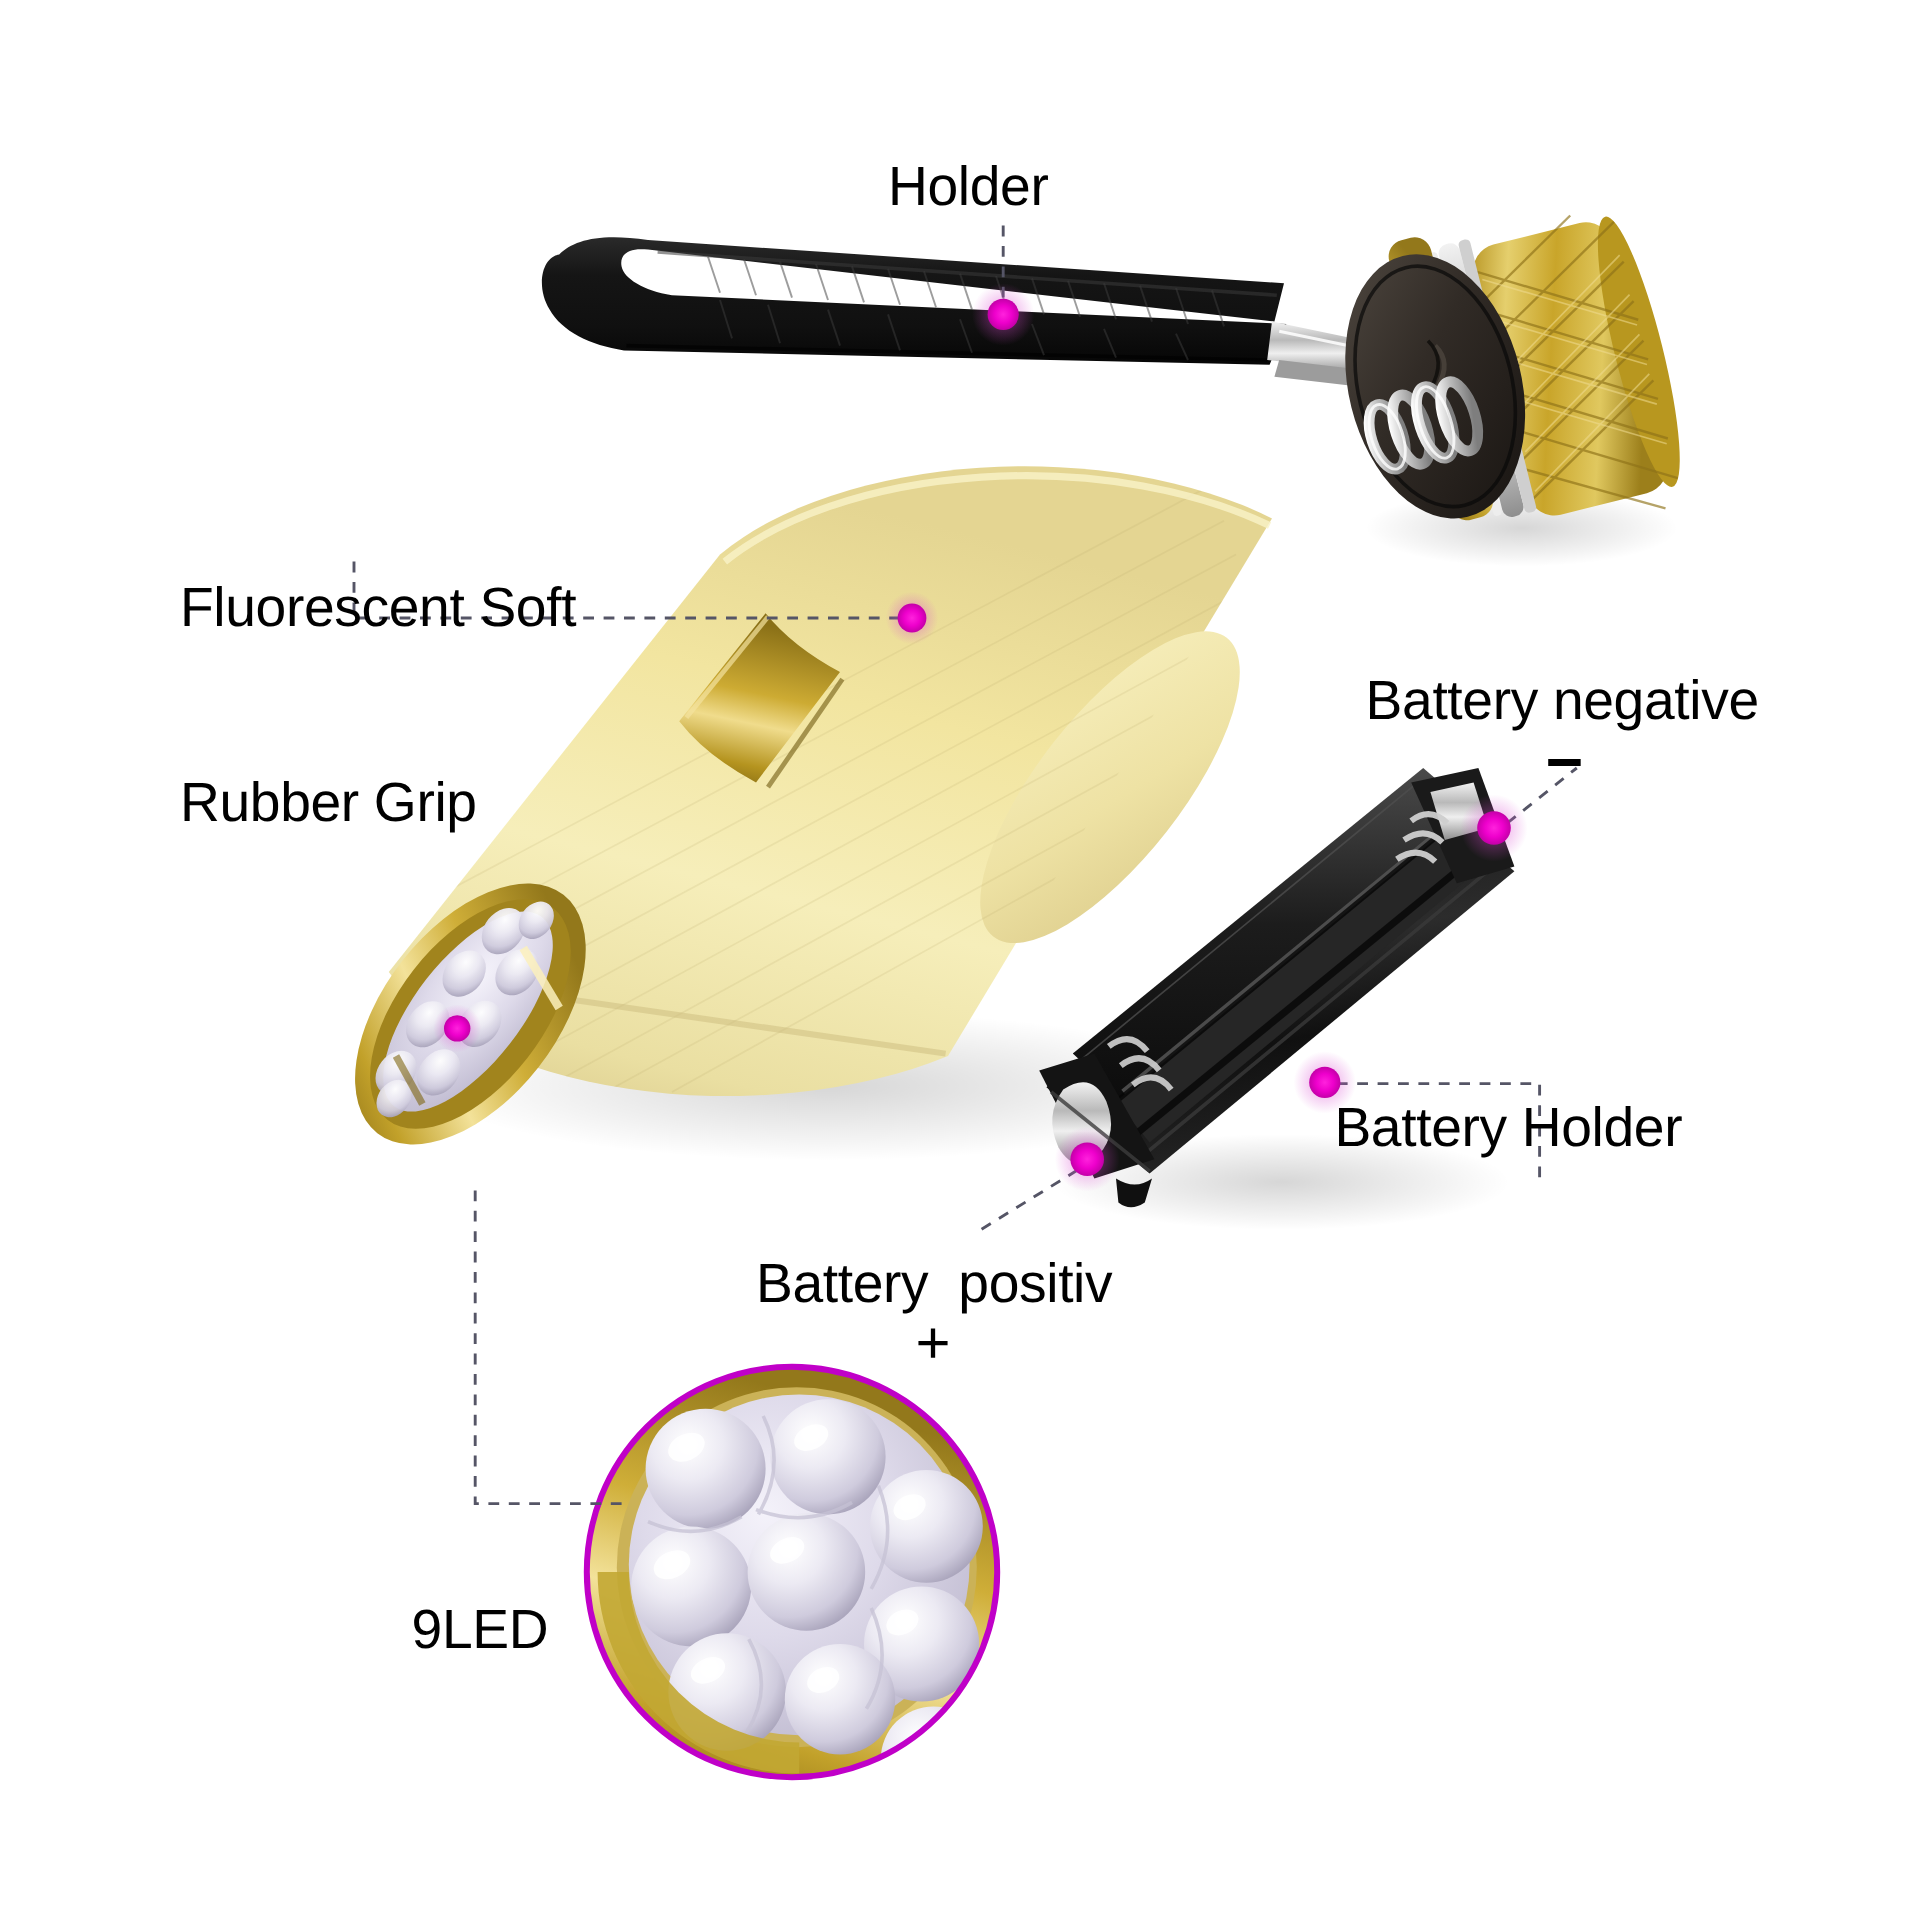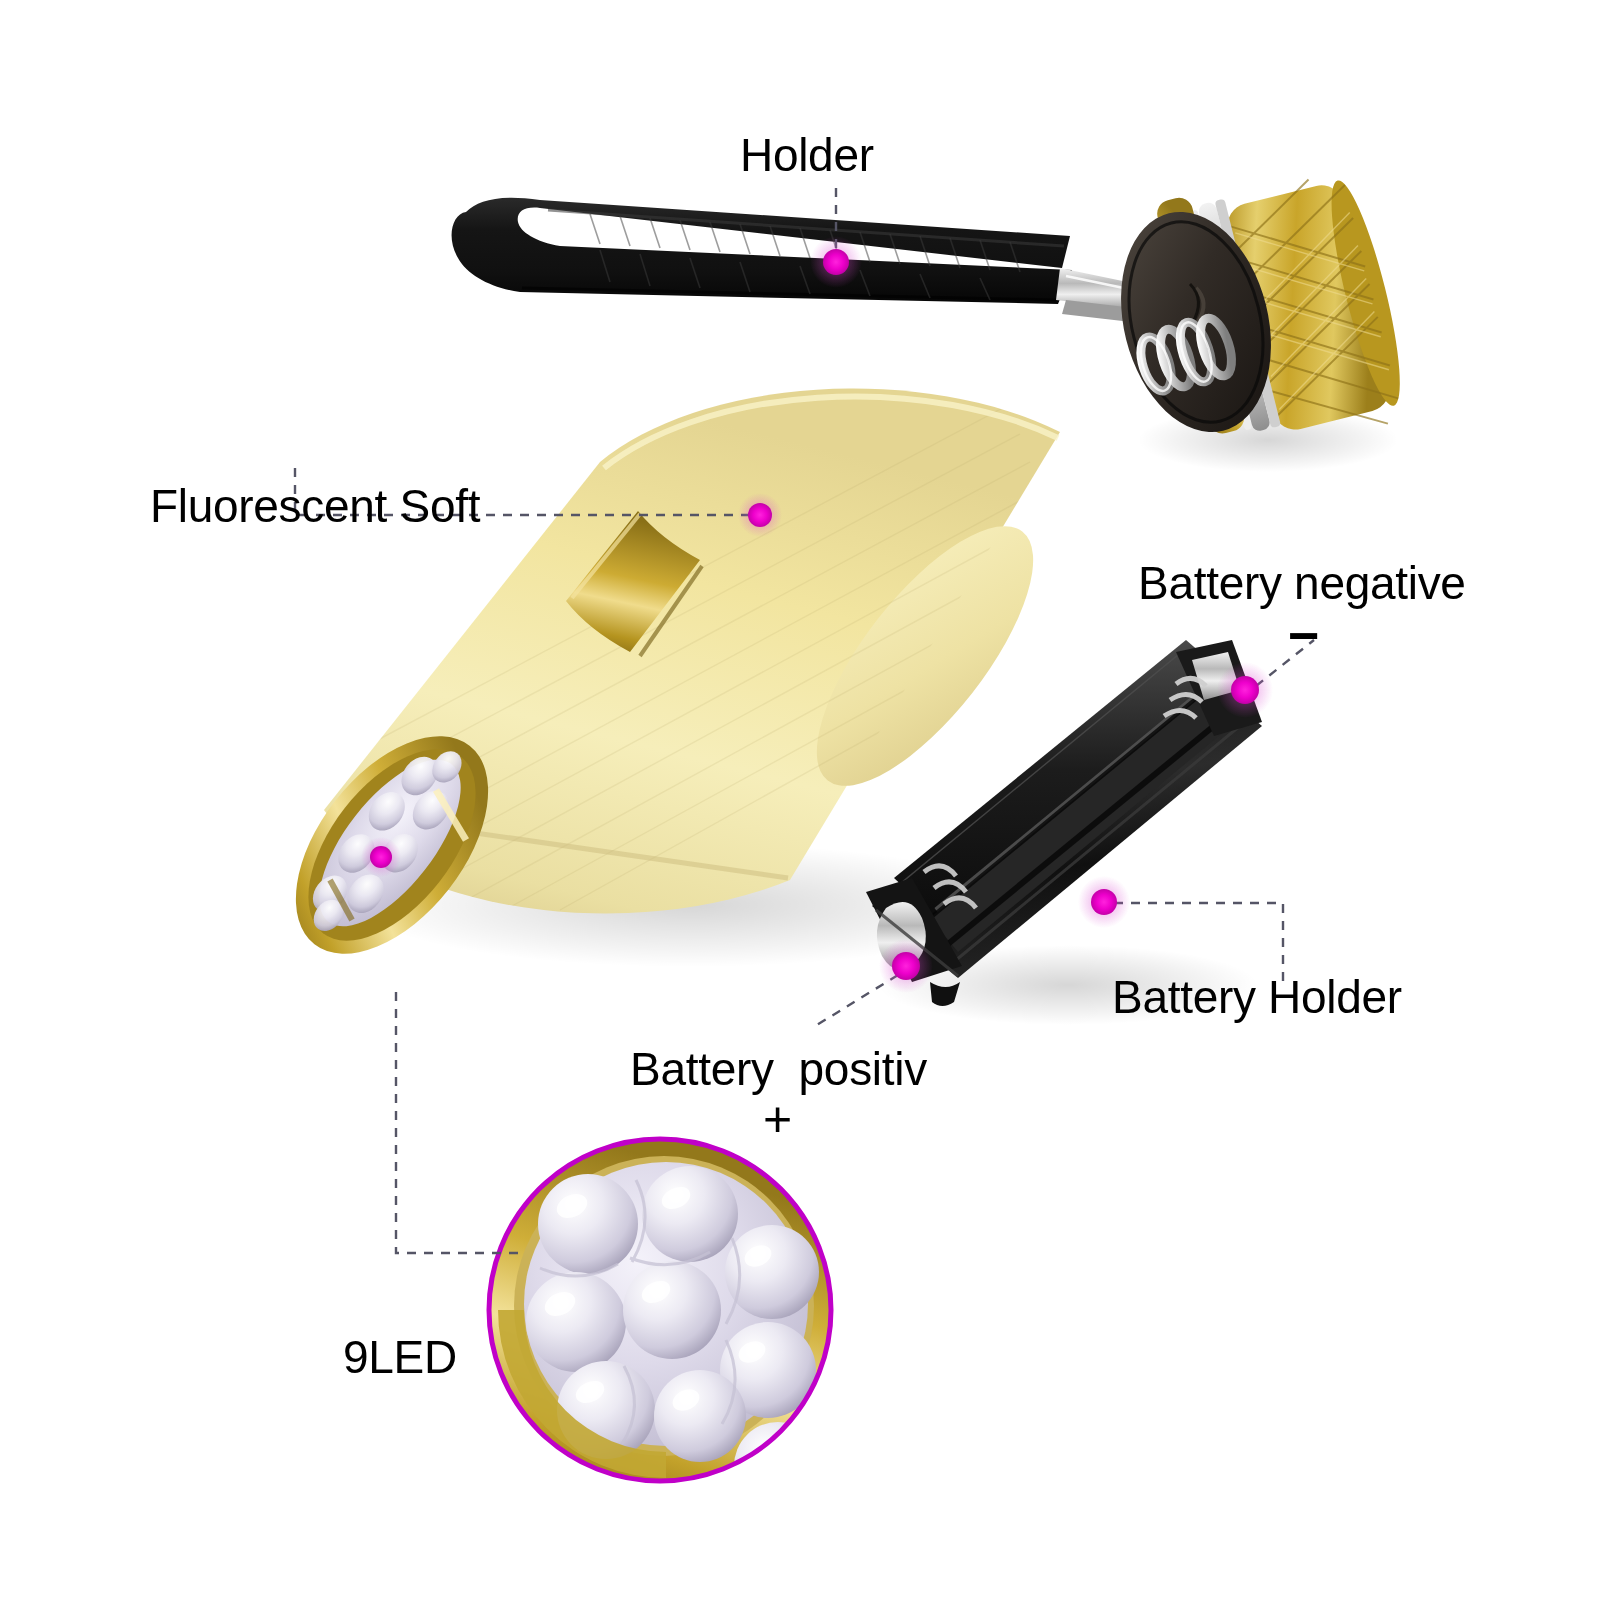--- a/index.html
+++ b/index.html
@@ -447,25 +447,26 @@
         <circle cx="381" cy="857" r="20" fill="url(#gGlow)"></circle>
         <circle cx="381" cy="857" r="11" fill="url(#gMarker)"></circle>
       </g>
     </g>
   </svg>
 
   <div class="label" style="left:740px; top:128px; font-size:46px;">Holder</div>
 
   <div class="label" style="left:150px; top:370px; font-size:46px; text-align:left; width:340px;">
     <div>Fluorescent Soft</div>
+    <div>Rubber Grip</div>
   </div>
 
   <div class="label" style="left:1138px; top:556px; font-size:46px;">Battery negative</div>
 
-  <div class="label" style="left:1112px; top:970px; font-size:46px;">Battery Holder</div>
+  <div class="label" style="left:1112px; top:912px; font-size:46px;">Battery Holder</div>
 
   <div class="label" style="left:630px; top:1042px; font-size:46px;">Battery  positiv</div>
 
   <div class="label" style="left:343px; top:1330px; font-size:46px;">9LED</div>
 
   <div class="sign" style="left:1288px; top:604px; font-size:54px; font-weight:700;">−</div>
 
   <div class="sign" style="left:763px; top:1090px; font-size:50px;">+</div>
 
 </div>

